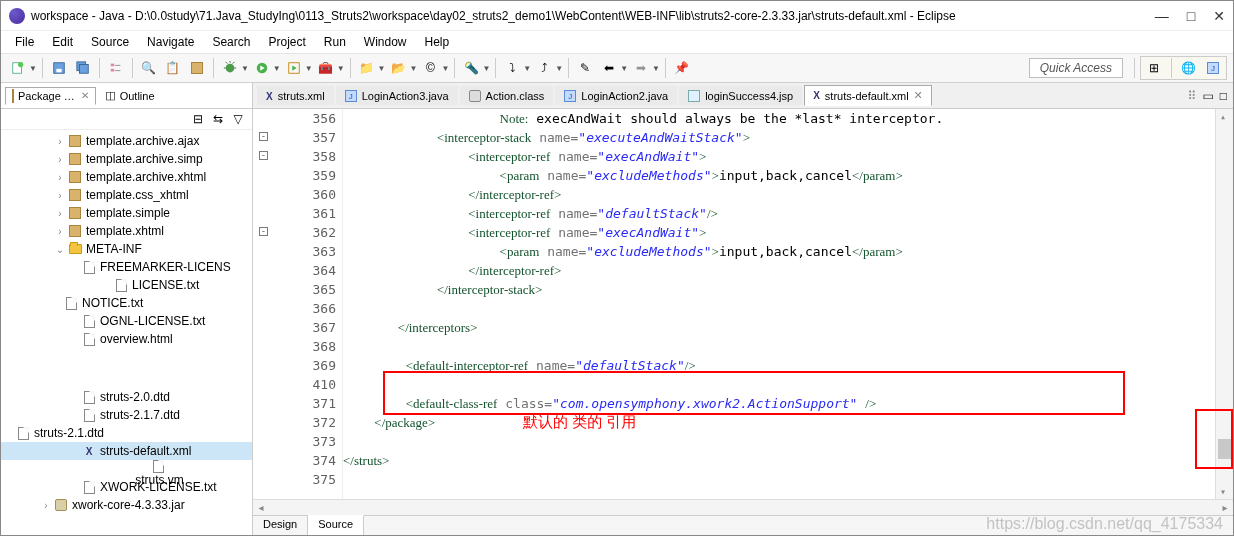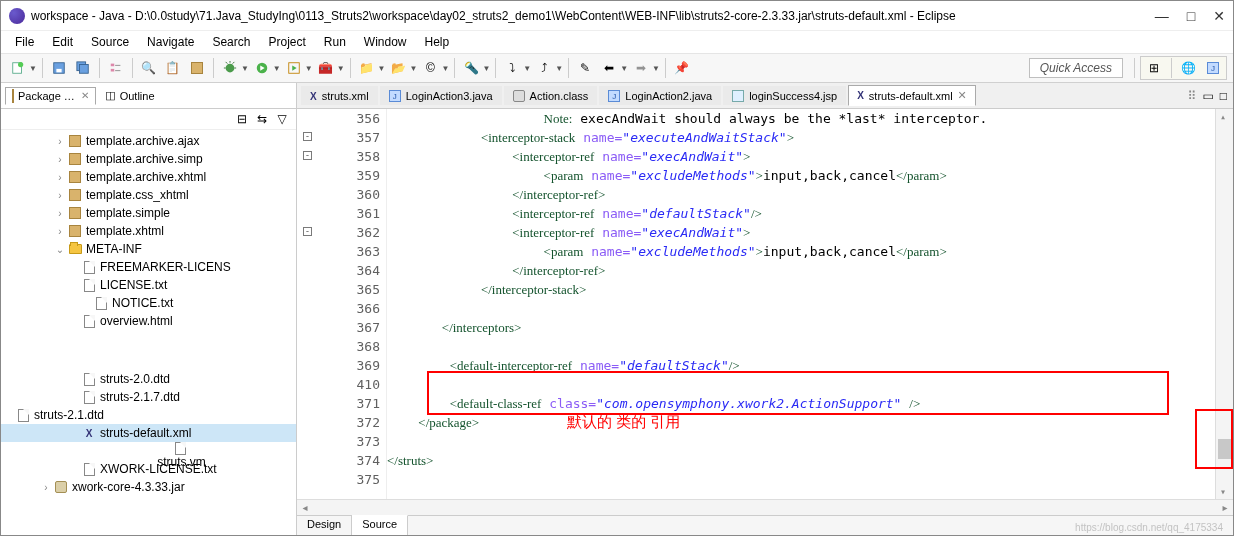--- a/index.html
+++ b/index.html
@@ -12,21 +12,21 @@
   .menubar .mitem { padding: 2px 8px; cursor: default; }
   .toolbar { display: flex; align-items: center; height: 30px; padding: 2px 6px; border-top: 1px solid #e5e5e5; border-bottom: 1px solid #d0d0d0; background: #f7f7f7; gap: 2px; }
   .tbtn { width: 22px; height: 22px; display: flex; align-items: center; justify-content: center; border-radius: 2px; }
   .tbtn svg { width: 14px; height: 14px; }
   .tsep { width: 1px; height: 20px; background: #ccc; margin: 0 3px; }
   .dd { font-size: 8px; color: #555; margin-left: -2px; }
   .quick { margin-left: auto; border: 1px solid #bfbfbf; background: #fff; padding: 2px 10px; color: #555; font-style: italic; margin-right: 6px; }
   .persp { display: flex; align-items: center; gap: 4px; border: 1px solid #ccc; padding: 1px 3px; background: #f8f8f0; }
   .persp .pb { width: 20px; height: 20px; display:flex; align-items:center; justify-content:center; }
   .main { display: flex; height: calc(536px - 30px - 22px - 30px); }
-  .leftpane { width: 296px; border-right: 1px solid #ccc; display: flex; flex-direction: column; background: #fff; }
+  .leftpane { width: 252px; border-right: 1px solid #ccc; display: flex; flex-direction: column; background: #fff; }
   .viewtabs { display: flex; align-items: center; height: 26px; border-bottom: 1px solid #ccc; padding: 0 4px; gap: 2px; }
   .vtab { display: flex; align-items: center; gap: 4px; padding: 2px 6px; border: 1px solid transparent; font-size: 11px; }
   .vtab.active { background: #fff; border: 1px solid #aaa; border-bottom: 1px solid #fff; }
   .vtab .x { font-size: 10px; color: #888; margin-left: 2px; }
   .viewtb { display: flex; justify-content: flex-end; padding: 2px 6px; gap: 4px; border-bottom: 1px solid #eee; }
   .viewtb .mini { width: 16px; height: 16px; display:flex; align-items:center; justify-content:center; }
   .tree { overflow: auto; flex: 1; padding: 2px 0; }
   .trow { display: flex; align-items: center; height: 18px; white-space: nowrap; }
   .trow .tw { width: 14px; text-align: center; color: #888; font-size: 10px; }
   .trow .ic { width: 16px; height: 16px; display: inline-flex; align-items:center; justify-content:center; margin-right: 3px; }
@@ -37,33 +37,33 @@
   .etab.active { background: #fff; border: 1px solid #aaa; border-bottom: 1px solid #fff; }
   .etab .x { font-size: 11px; color: #888; }
   .edtabs .edtb { margin-left: auto; display: flex; gap: 6px; padding-right: 6px; }
   .code { flex: 1; display: flex; font-family: Consolas, monospace; font-size: 13px; background: #fff; overflow: hidden; position: relative; }
   .gutter { width: 72px; background: #fff; border-right: 1px solid #eee; text-align: right; color: #606060; padding-right: 6px; }
   .gutter .ln { height: 19px; line-height: 19px; position: relative; }
   .fold { position: absolute; left: -12px; top: 4px; width: 9px; height: 9px; border: 1px solid #7a7a7a; background: #fff; font-size: 9px; line-height: 7px; text-align: center; color: #555; }
   .foldcol { width: 18px; background:#fff; }
   .src { flex: 1; white-space: pre; line-height: 19px; overflow: hidden; }
   .tag { color: #14532d; font-family: Liberation Serif, serif; }
-  .attr { color: #8b5cf6; }
+  .attr { color: #737373; }
   .val { color: #2a2af5; font-style: italic; }
   .txt { color: #000; }
   .redbox { position: absolute; border: 2px solid #ff0000; pointer-events: none; }
   .redtxt { color: #ff0000; font-family: "Microsoft YaHei", sans-serif; font-size: 15px; }
   .vscroll { width: 18px; background: #f4f4f4; border-left: 1px solid #ddd; position: relative; }
   .vthumb { position: absolute; left: 2px; right: 2px; background: #c8c8c8; }
   .bot-tabs { display: flex; height: 22px; border-top: 1px solid #ccc; background: #f6f6f6; }
   .btab { padding: 2px 10px; border-right: 1px solid #ccc; font-size: 11px; }
   .btab.active { background: #fff; border-top: 1px solid #fff; margin-top:-1px; }
   .hscroll { height: 16px; border-top: 1px solid #ddd; background: #f4f4f4; display:flex; align-items:center; }
   .hscroll .harrow { width: 16px; text-align:center; color:#888; font-size:10px; }
-  .watermark { position: absolute; right: 10px; bottom: 2px; color: rgba(160,160,160,.6); font-size: 10px; font-family: sans-serif; }
+  .watermark { position: absolute; right: 10px; bottom: 2px; color: rgba(160,160,160,.6); font-size: 16px; font-family: sans-serif; }
   .icon-pkg { width:12px; height:12px; background:#d9b36c; border:1px solid #a8843e; }
   .icon-folder { width:13px; height:10px; background:#f5c542; border:1px solid #c79a18; border-radius:1px 1px 0 0; position:relative; }
   .icon-folder.open::before { content:""; position:absolute; top:-3px; left:0; width:6px; height:3px; background:#f5c542; border:1px solid #c79a18; border-bottom:none; }
   .icon-file { width:11px; height:13px; background:#fff; border:1px solid #888; position:relative; }
   .icon-file::after { content:""; position:absolute; right:-1px; top:-1px; border:3px solid transparent; border-top-color:#f7f7f7; border-right-color:#f7f7f7; }
   .icon-x { color:#337; font-weight:bold; font-size:10px; }
   .icon-j { width:12px; height:12px; background:#c2dbff; border:1px solid #5a8bd6; display:flex; align-items:center; justify-content:center; font-size:8px; color:#2255aa; }
   .icon-cls { width:12px; height:12px; background:#ddd; border:1px solid #888; border-radius:2px; }
   .icon-jsp { width:12px; height:12px; background:#dff0ff; border:1px solid #7aa; }
   .icon-jar { width:12px; height:12px; background:#dbcfa8; border:1px solid #a48f54; border-radius:2px; }
@@ -256,33 +256,40 @@
           </span>
           <span>META-INF</span>
         </div>
         <div class="trow" style="padding-left: 66px;">
           <span class="tw"></span>
           <span class="ic">
             <span class="icon-file"></span>
           </span>
           <span>FREEMARKER-LICENS</span>
         </div>
-        <div class="trow" style="padding-left: 66px; text-align: center;">
+        <div class="trow" style="padding-left: 98px; text-align: center;">
           <span class="tw"></span>
           <span class="ic">
             <span class="icon-file"></span>
           </span>
           <span>LICENSE.txt</span>
         </div>
-        <div class="trow" style="padding-left: 78px;">
+        <div class="trow" style="padding-left: 48px;">
           <span class="tw"></span>
           <span class="ic">
             <span class="icon-file"></span>
           </span>
           <span>NOTICE.txt</span>
+        </div>
+        <div class="trow" style="padding-left: 66px;">
+          <span class="tw"></span>
+          <span class="ic">
+            <span class="icon-file"></span>
+          </span>
+          <span>OGNL-LICENSE.txt</span>
         </div>
         <div class="trow" style="padding-left: 66px;">
           <span class="tw"></span>
           <span class="ic">
             <span class="icon-file"></span>
           </span>
           <span>overview.html</span>
         </div>
         <div class="trow" style="padding-left: 66px; margin-top: 40px;">
           <span class="tw"></span>

